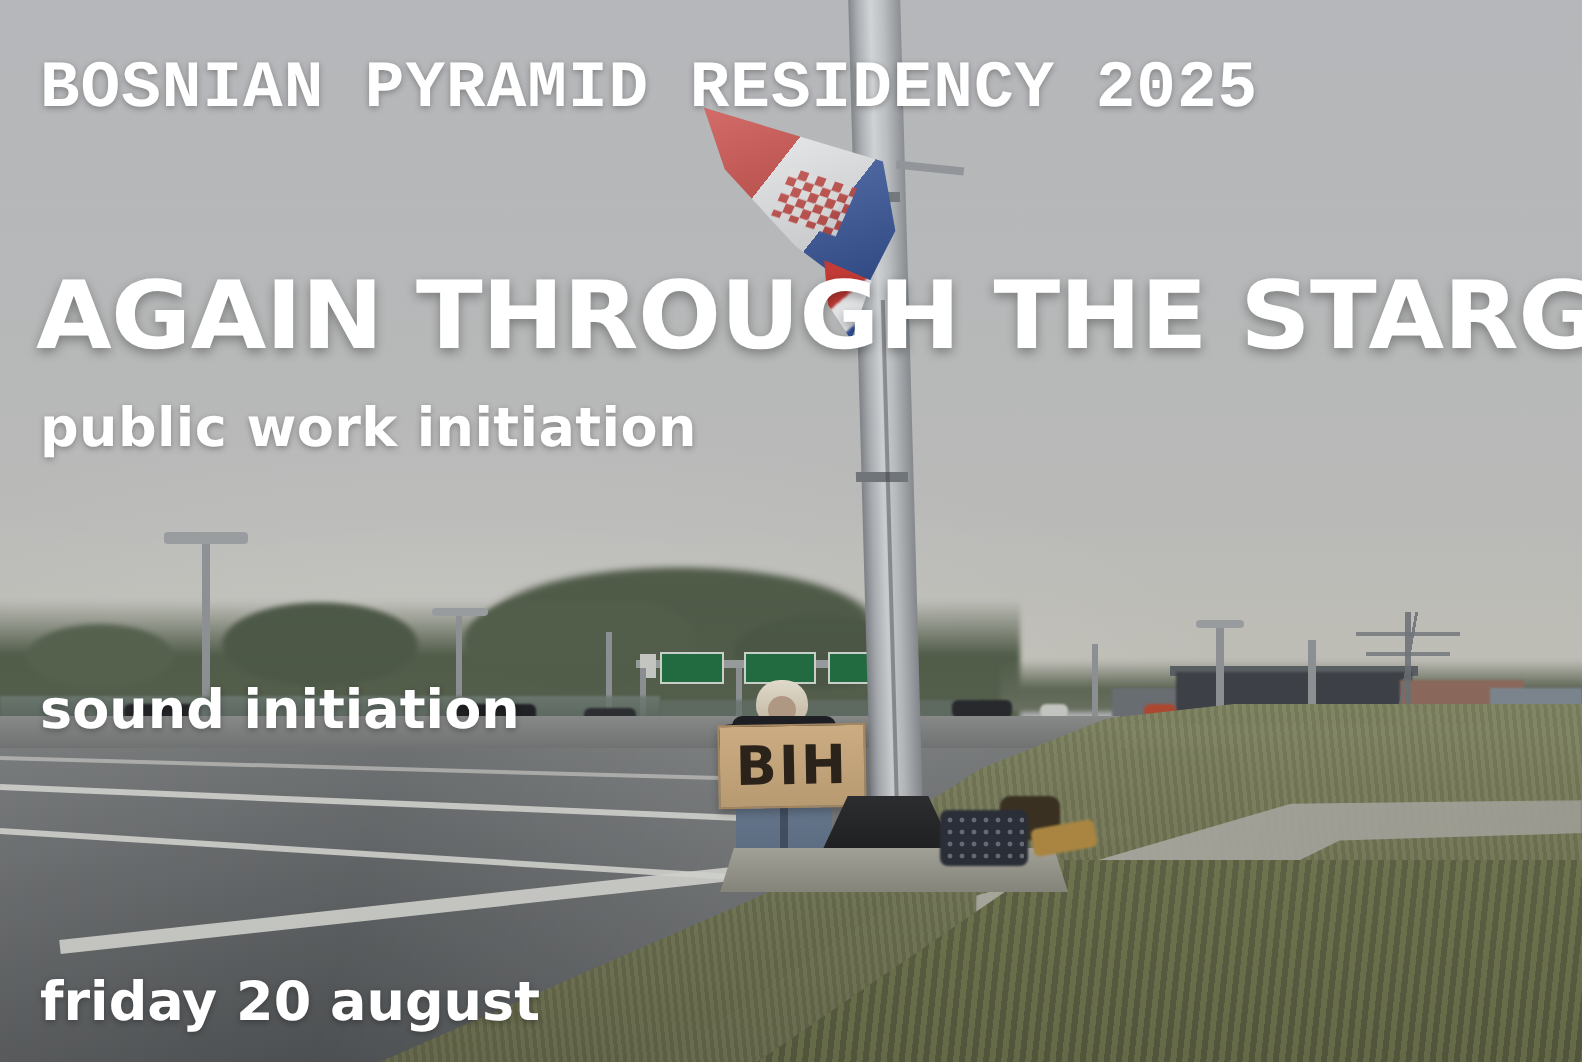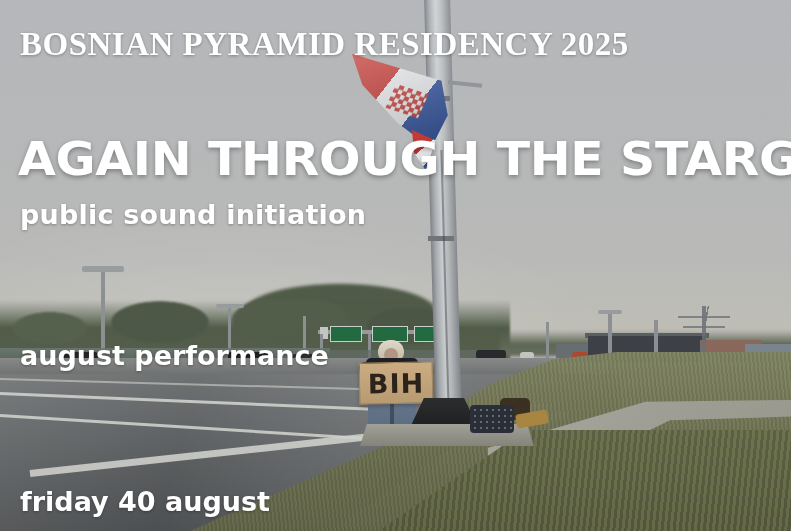--- a/index.html
+++ b/index.html
@@ -188,21 +188,21 @@
   .photo-grade{
     position:absolute;inset:0;
     background:linear-gradient(180deg,rgba(255,255,255,.05),rgba(0,0,0,.06));
     mix-blend-mode:normal;pointer-events:none;
   }
   
   .overlay{position:absolute;inset:0;}
   .t{position:absolute;color:#fff;white-space:pre;text-shadow:0 1px 3px rgba(0,0,0,.30);}
   .kicker{
     left:20px;top:26px;font-size:33px;font-weight:700;letter-spacing:.5px;
-    font-family:Liberation Serif, serif;
+    font-family:Liberation Mono, monospace;
   }
   .headline{
     left:18px;top:131px;font-size:47px;font-weight:700;letter-spacing:-.3px;
     font-family:"DejaVu Sans","Liberation Sans",sans-serif;
     transform:scaleX(1.04);transform-origin:left center;
     text-shadow:0 2px 5px rgba(0,0,0,.33);
   }
   .subhead{
     left:20px;top:199px;font-size:27px;font-weight:700;letter-spacing:.2px;
     font-family:"DejaVu Sans","Liberation Sans",sans-serif;
@@ -321,25 +321,25 @@
 
     <div class="photo-grade"></div>
   </div>
 
   <div class="overlay">
 
     <div class="t kicker">BOSNIAN PYRAMID RESIDENCY 2025</div>
 
     <div class="t headline">AGAIN THROUGH THE STARGATE</div>
 
-    <div class="t subhead">public sound initiation</div>
+    <div class="t subhead">public work initiation</div>
 
     <div class="t block-perf">
-      <span class="line">august performance</span>
+      <span class="line">sound initiation</span>
     </div>
 
     <div class="t block-when">
-      <span class="line">friday 40 august</span>
+      <span class="line">friday 20 august</span>
       
     </div>
 
   </div>
 </div>
 
 </body></html>

